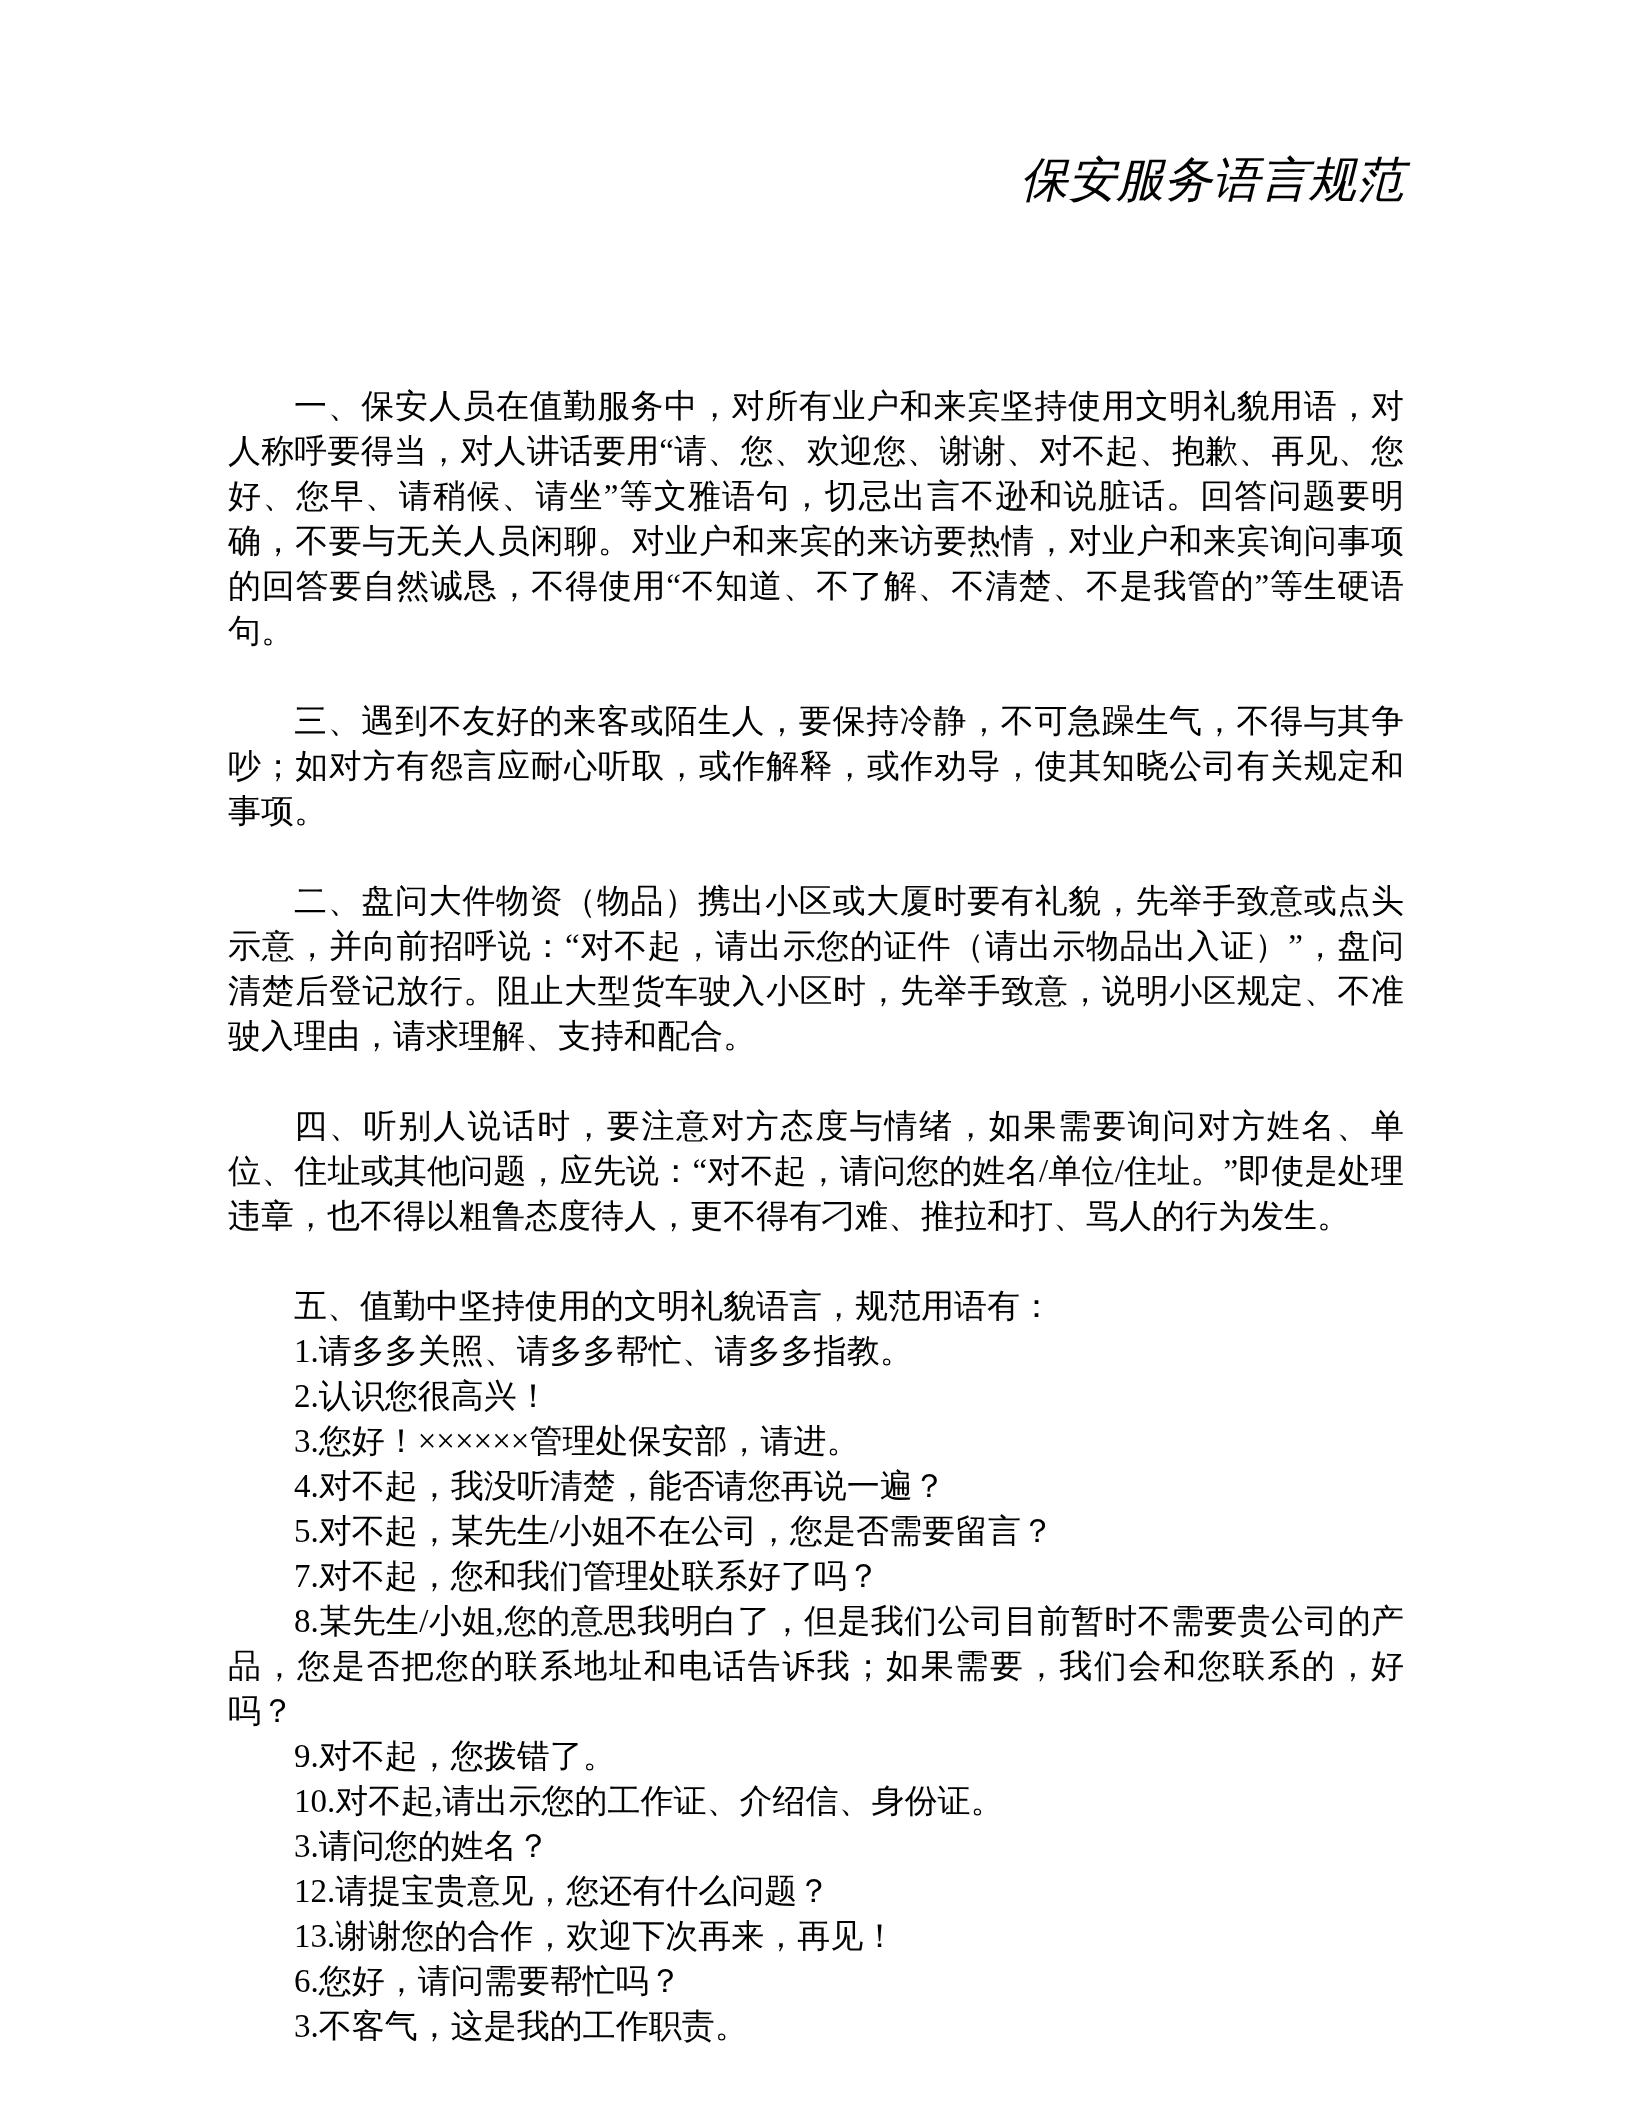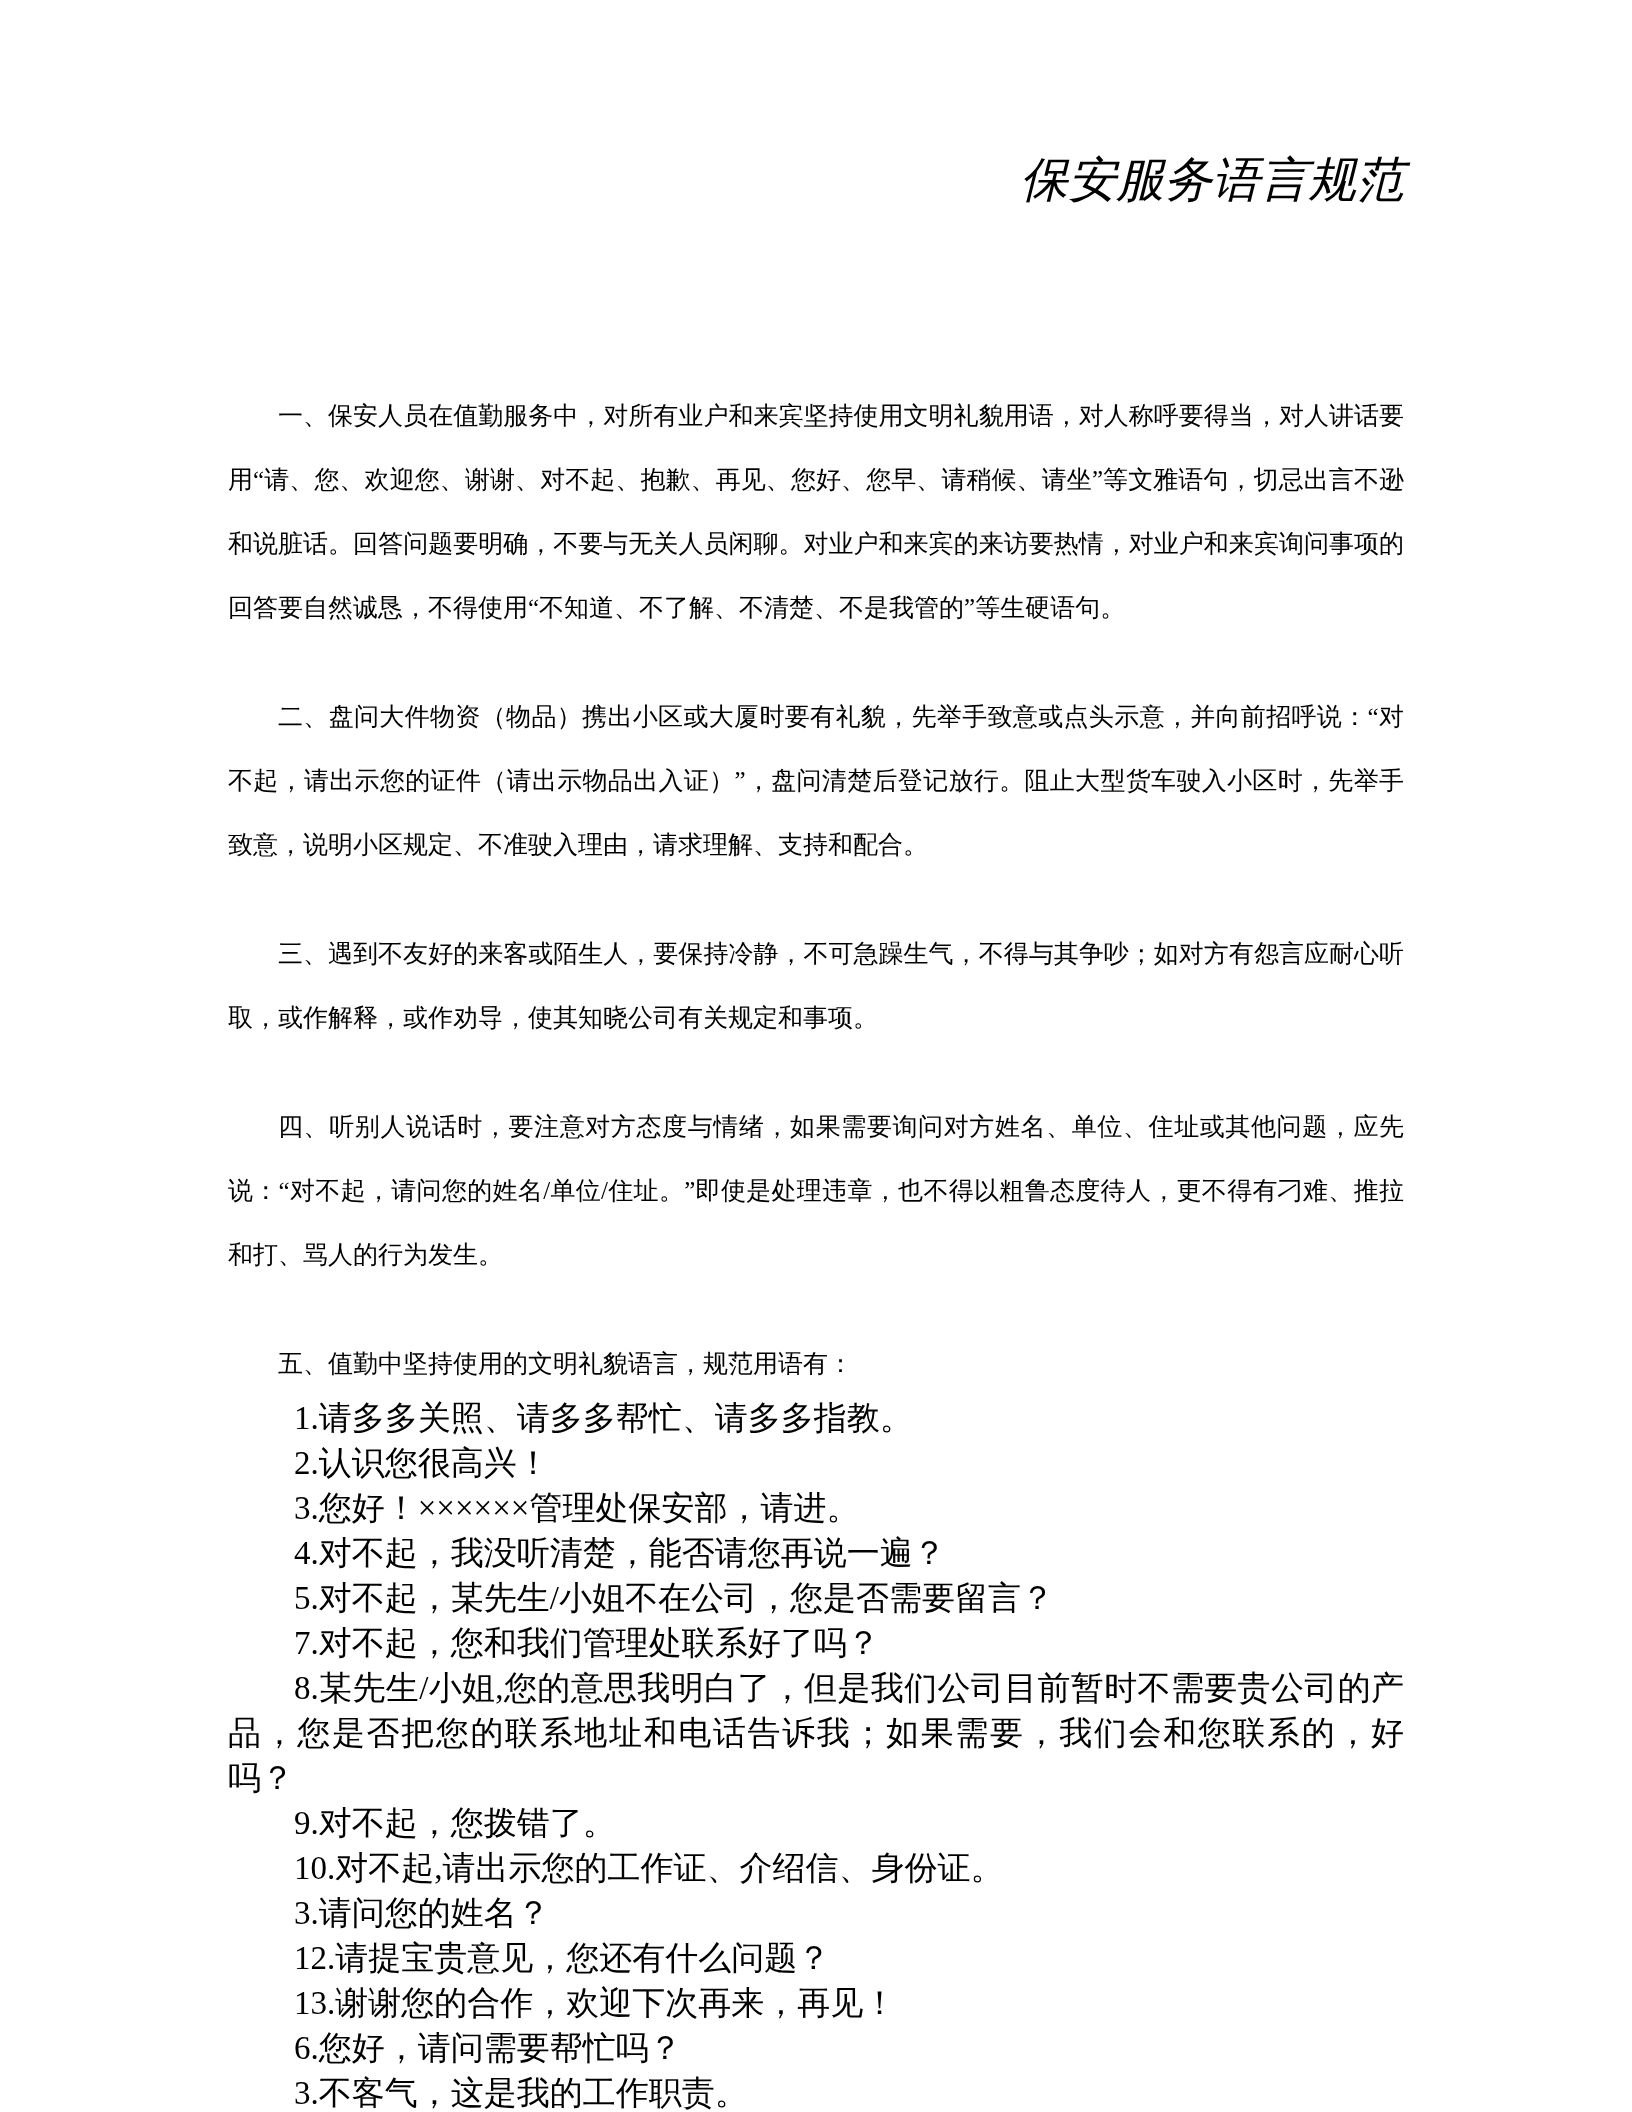--- a/index.html
+++ b/index.html
@@ -20,22 +20,22 @@
   }
   .doc-title {
     font-size: 48px;
     font-weight: normal;
     text-align: right;
     line-height: 56px;
     margin: 0 0 176px 0;
     font-style: italic;
   }
   .para {
-    font-size: 25px;
-    line-height: 64px;
+    font-size: 33px;
+    line-height: 45px;
     text-align: justify;
     text-indent: 2em;
     margin: 0 0 45px 0;
     word-break: break-all;
     overflow-wrap: break-word;
   }
   .section-heading {
     margin-bottom: 0;
   }
   .list-item {
@@ -50,23 +50,23 @@
 </style>
 </head>
 <body>
 
 <div class="page">
 
   <h1 class="doc-title">保安服务语言规范</h1>
 
   <p class="para">一、保安人员在值勤服务中，对所有业户和来宾坚持使用文明礼貌用语，对人称呼要得当，对人讲话要用“请、您、欢迎您、谢谢、对不起、抱歉、再见、您好、您早、请稍候、请坐”等文雅语句，切忌出言不逊和说脏话。回答问题要明确，不要与无关人员闲聊。对业户和来宾的来访要热情，对业户和来宾询问事项的回答要自然诚恳，不得使用“不知道、不了解、不清楚、不是我管的”等生硬语句。</p>
 
+  <p class="para">三、遇到不友好的来客或陌生人，要保持冷静，不可急躁生气，不得与其争吵；如对方有怨言应耐心听取，或作解释，或作劝导，使其知晓公司有关规定和事项。</p>
+
   <p class="para">二、盘问大件物资（物品）携出小区或大厦时要有礼貌，先举手致意或点头示意，并向前招呼说：“对不起，请出示您的证件（请出示物品出入证）”，盘问清楚后登记放行。阻止大型货车驶入小区时，先举手致意，说明小区规定、不准驶入理由，请求理解、支持和配合。</p>
-
-  <p class="para">三、遇到不友好的来客或陌生人，要保持冷静，不可急躁生气，不得与其争吵；如对方有怨言应耐心听取，或作解释，或作劝导，使其知晓公司有关规定和事项。</p>
 
   <p class="para">四、听别人说话时，要注意对方态度与情绪，如果需要询问对方姓名、单位、住址或其他问题，应先说：“对不起，请问您的姓名/单位/住址。”即使是处理违章，也不得以粗鲁态度待人，更不得有刁难、推拉和打、骂人的行为发生。</p>
 
   <p class="para section-heading">五、值勤中坚持使用的文明礼貌语言，规范用语有：</p>
 
   <p class="list-item">1.请多多关照、请多多帮忙、请多多指教。</p>
   <p class="list-item">2.认识您很高兴！</p>
   <p class="list-item">3.您好！××××××管理处保安部，请进。</p>
   <p class="list-item">4.对不起，我没听清楚，能否请您再说一遍？</p>
   <p class="list-item">5.对不起，某先生/小姐不在公司，您是否需要留言？</p>

